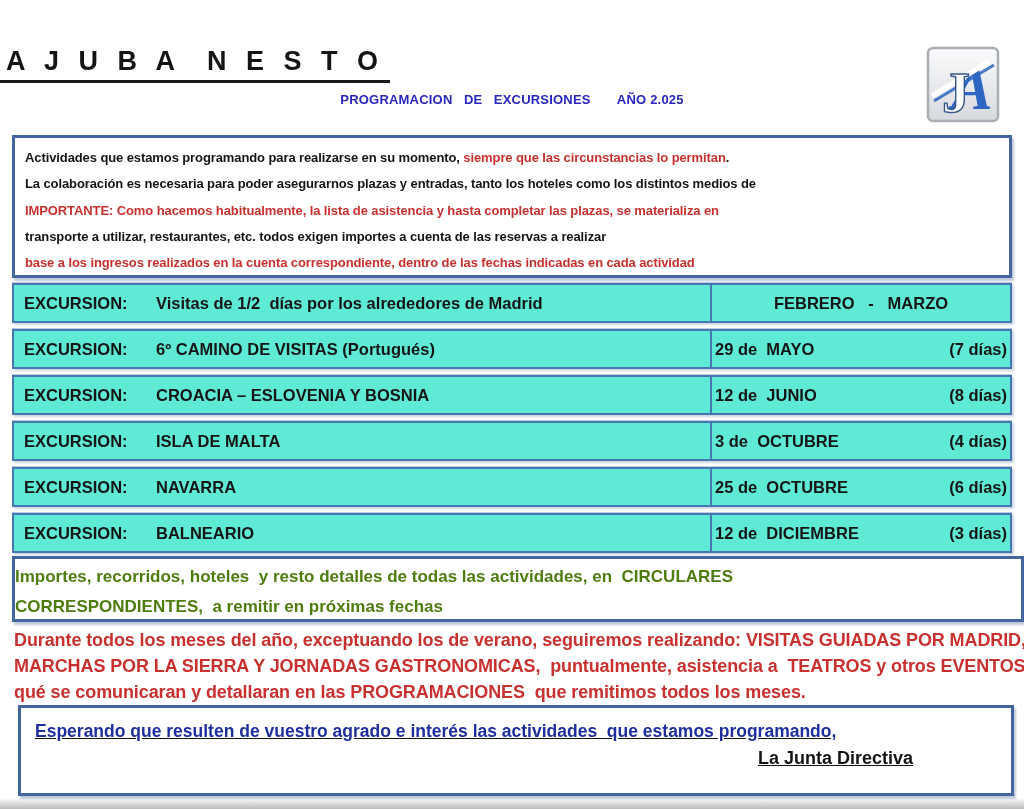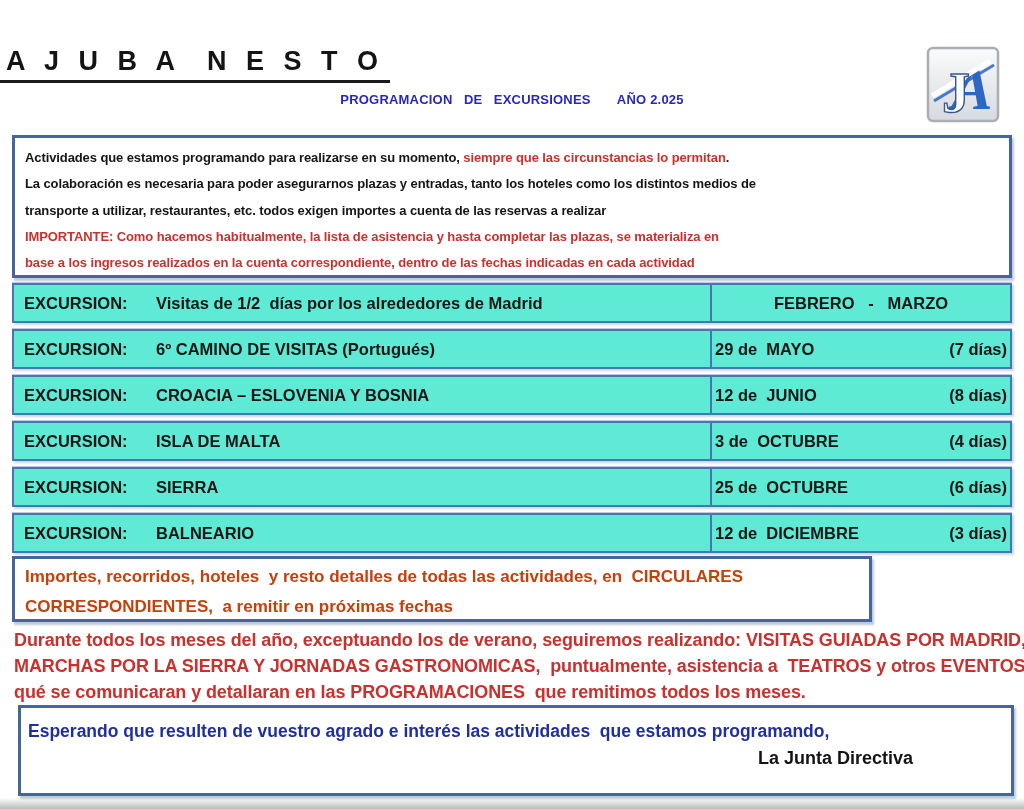--- a/index.html
+++ b/index.html
@@ -45,27 +45,27 @@
     padding-left:10px; font-size:16.5px; white-space:pre;
   }
   .exc-label { width:132px; flex:0 0 132px; }
   .cell-right {
     flex:1; border-left:2px solid #4677B3; box-sizing:border-box;
     display:flex; align-items:center; justify-content:space-between;
     padding:0 3px; font-size:16.5px; white-space:pre;
   }
   .cell-right.center { justify-content:center; }
 
-  .circulars-box { left:12px; top:556px; width:860px; height:66px; padding:3px 10px 0 10px; color:#c2410c; }
+  .circulars-box { left:12px; top:556px; width:1012px; height:66px; padding:3px 10px 0 0; color:#4d7c0f; }
   .circulars-box .line { font-size:17px; line-height:30px; white-space:pre; }
 
   .monthly-note { position:absolute; left:14px; top:627px; width:1004px; color:#C8312E; }
   .monthly-note .line { font-size:18px; line-height:26px; white-space:pre; letter-spacing:-0.1px; }
 
-  .closing-box { left:18px; top:705px; width:996px; height:91px; padding:8px 14px 0 7px; }
+  .closing-box { left:18px; top:705px; width:996px; height:91px; padding:8px 14px 0 14px;text-decoration:underline; }
   .closing-box .line { color:#1F2F9E; font-size:17.5px; line-height:31px; white-space:pre; }
   .signature { text-align:right; padding-right:84px; font-size:18px; color:#141414; margin-top:1px; }
 
   .bottom-strip {
     position:absolute; left:0; top:798px; width:1024px; height:11px;
     background:linear-gradient(to bottom, rgba(150,150,150,0), rgba(130,130,130,.55));
   }
 </style>
 </head>
 <body>
@@ -89,22 +89,22 @@
       <text x="46" y="63" font-size="62" font-style="italic" font-weight="bold" fill="#2d66c3" text-anchor="middle" font-family="Liberation Serif, DejaVu Serif, serif">A</text>
       <path d="M6 50 L64 15" stroke="#ffffff" stroke-width="5"></path>
       <path d="M8 55 L68 19" stroke="#2d66c3" stroke-width="3" opacity="0.85"></path>
       <text x="30" y="66" font-size="56" font-weight="bold" fill="#ffffff" stroke="#38588c" stroke-width="1.4" text-anchor="middle" font-family="Liberation Serif, DejaVu Serif, serif">J</text>
     </svg>
   </div>
 
   <div class="steel-box intro-box">
     <div class="line"><span>Actividades que estamos programando para realizarse en su momento, </span><span class="red">siempre que las circunstancias lo permitan</span><span>.</span></div>
     <div class="line">La colaboración es necesaria para poder asegurarnos plazas y entradas, tanto los hoteles como los distintos medios de</div>
+    <div class="line red">IMPORTANTE: Como hacemos habitualmente, la lista de asistencia y hasta completar las plazas, se materializa en</div>
     <div class="line">transporte a utilizar, restaurantes, etc. todos exigen importes a cuenta de las reservas a realizar</div>
-    <div class="line red">IMPORTANTE: Como hacemos habitualmente, la lista de asistencia y hasta completar las plazas, se materializa en</div>
     <div class="line red">base a los ingresos realizados en la cuenta correspondiente, dentro de las fechas indicadas en cada actividad</div>
   </div>
 
   <div class="exc-table">
 
     <div class="exc-row">
       <div class="cell-left">
         <span class="exc-label">EXCURSION:</span>
         <span>Visitas de 1/2  días por los alrededores de Madrid</span>
       </div>
@@ -142,21 +142,21 @@
       </div>
       <div class="cell-right">
         <span>3 de  OCTUBRE</span>
         <span>(4 días)</span>
       </div>
     </div>
 
     <div class="exc-row">
       <div class="cell-left">
         <span class="exc-label">EXCURSION:</span>
-        <span>SIERRA</span>
+        <span>NAVARRA</span>
       </div>
       <div class="cell-right">
         <span>25 de  OCTUBRE</span>
         <span>(6 días)</span>
       </div>
     </div>
 
     <div class="exc-row">
       <div class="cell-left">
         <span class="exc-label">EXCURSION:</span>

